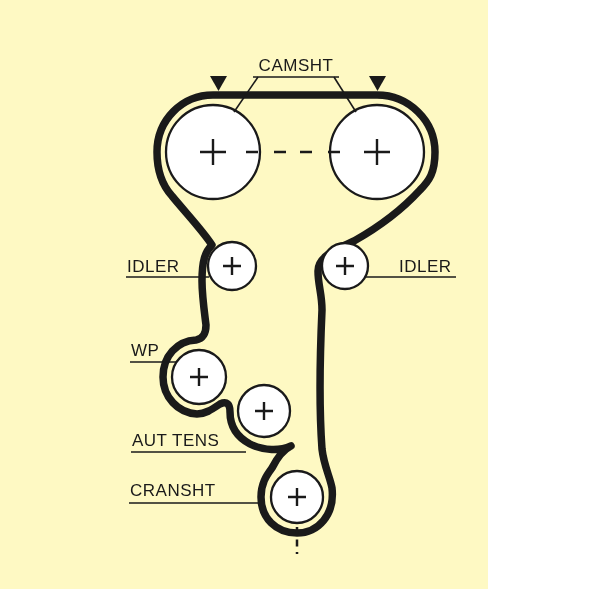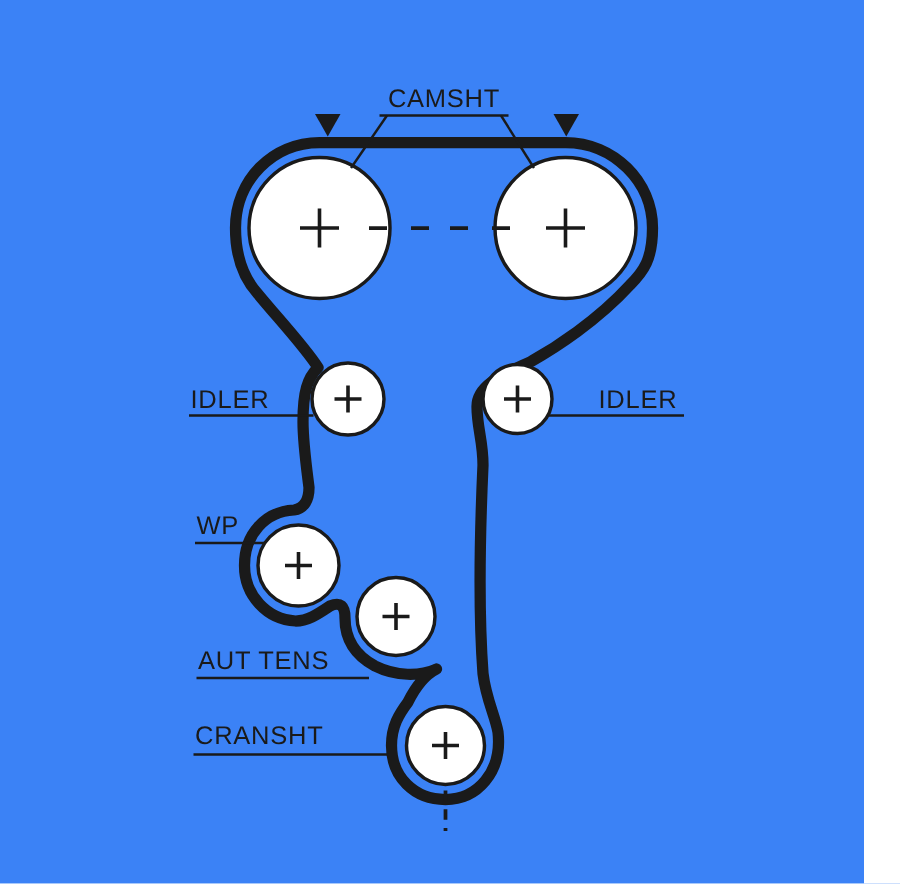--- a/index.html
+++ b/index.html
@@ -6,23 +6,23 @@
     margin: 0;
     padding: 0;
     background: #ffffff;
     width: 600px;
     height: 589px;
     overflow: hidden;
     font-family: "Liberation Sans", sans-serif;
   }
   .stage {
     position: relative;
-    width: 576px;
+    width: 488px;
     height: 589px;
-    background: #3b82f6;
+    background: #fef9c3;
   }
   svg { display: block; }
   .belt {
     fill: none;
     stroke: #1a1a1a;
     stroke-width: 7.5;
     stroke-linejoin: round;
     stroke-linecap: round;
   }
   .pulley {

